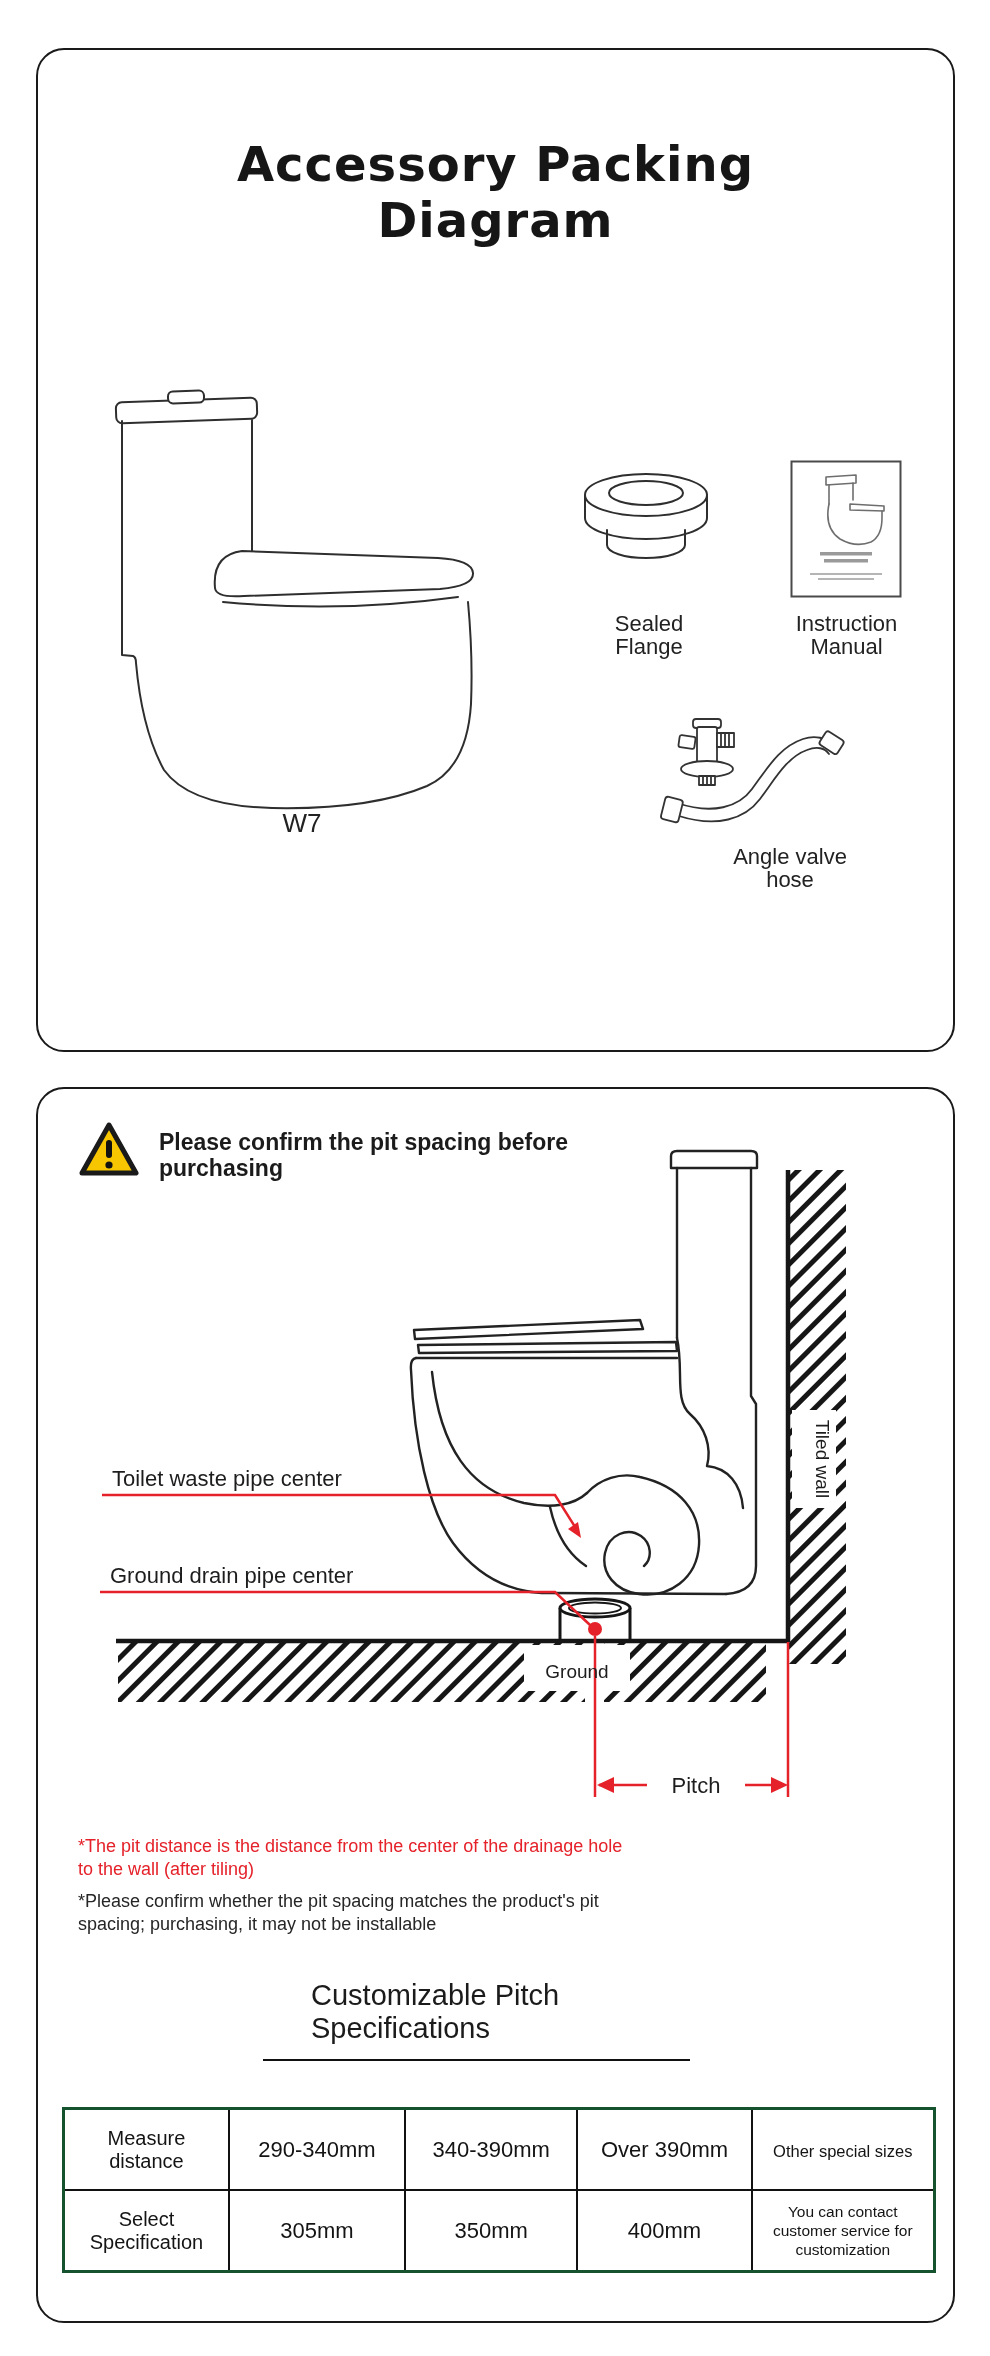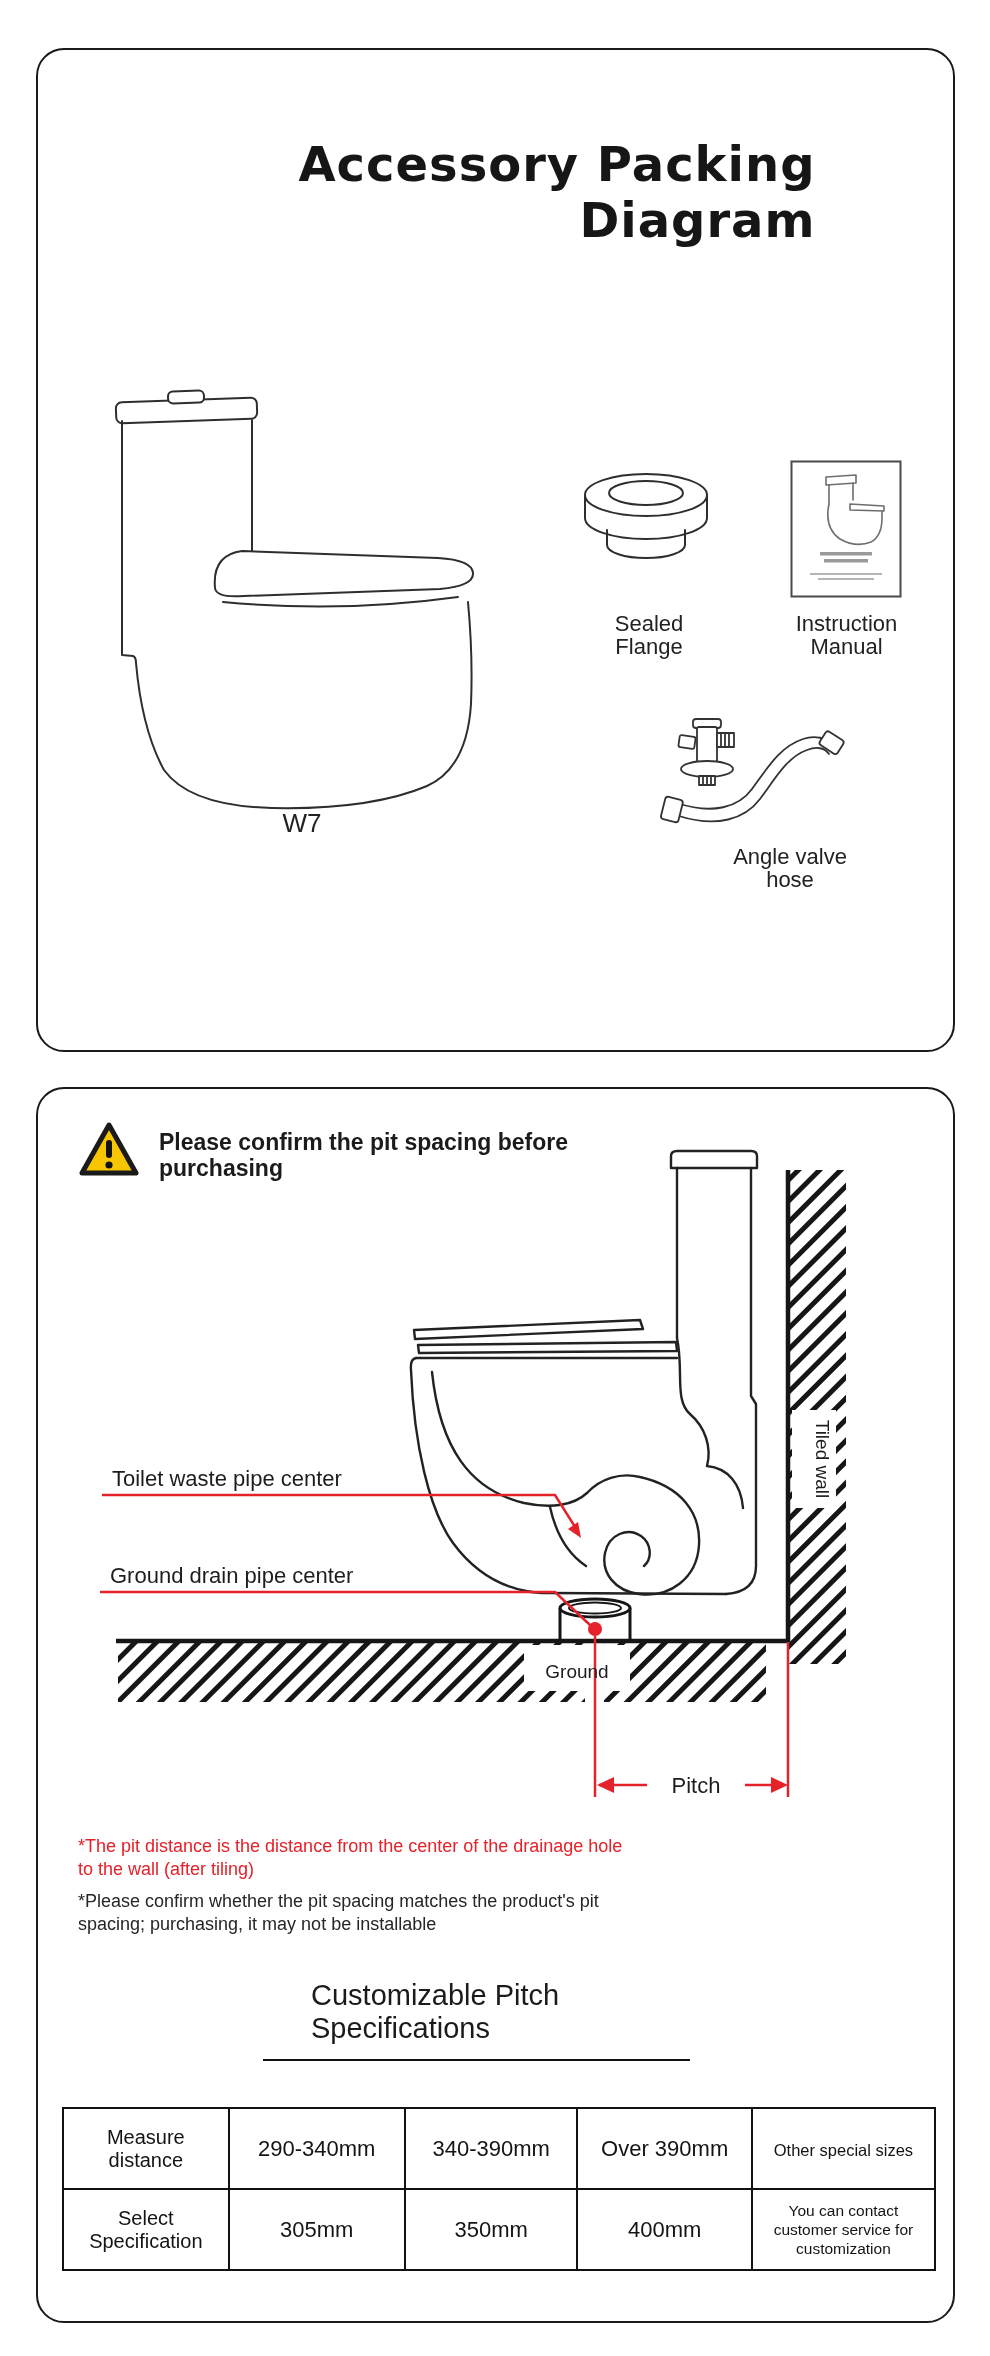--- a/index.html
+++ b/index.html
@@ -3,40 +3,40 @@
 <meta charset="utf-8">
 <style>
   html,body{margin:0;padding:0;background:#fff;}
   body{width:990px;height:2356px;position:relative;font-family:"Liberation Sans",sans-serif;color:#1d1d1d;overflow:hidden;}
   .panel{position:absolute;left:36px;width:915px;border:2px solid #1a1a1a;border-radius:28px;background:#fff;}
   #panel1{top:48px;height:1000px;}
   #panel2{top:1087px;height:1232px;}
   .abs{position:absolute;}
   .page-title{left:0;width:100%;top:86px;text-align:center;font-family:"DejaVu Sans",sans-serif;
     font-size:48px;line-height:56px;font-weight:600;letter-spacing:1px;color:#161616;}
-  .page-title .constrain{display:block;max-width:640px;margin:0 auto;text-align:right;}
+  .page-title .constrain{display:block;max-width:640px;margin:0 auto;}
   .item-label{font-size:22px;line-height:23px;font-weight:500;color:#222;text-align:center;}
   .model-label{font-size:26px;font-weight:500;color:#222;text-align:center;}
   svg{display:block;}
   .ln{stroke:#2e2e2e;stroke-width:2;fill:none;stroke-linecap:round;stroke-linejoin:round;}
   .lnf{stroke:#2e2e2e;stroke-width:2;fill:#fff;stroke-linecap:round;stroke-linejoin:round;}
   .warn-text{font-size:23px;line-height:26px;font-weight:500;color:#1b1b1b;}
   .dia-label{font-family:"Liberation Sans",sans-serif;font-size:22px;font-weight:500;fill:#1d1d1d;}
   .dia-label-sm{font-family:"Liberation Sans",sans-serif;font-size:19px;font-weight:500;fill:#1d1d1d;}
   .note{font-size:18px;line-height:23px;font-weight:500;}
   .note-red{color:#e52129;width:550px;}
   .note-black{color:#262626;width:548px;margin-top:8px;}
   .spec-head{left:0;width:876px;top:890px;text-align:left;}
   .spec-head h2{margin:0;font-size:29px;line-height:33px;font-weight:500;color:#1b1b1b;}
   .spec-head .constrain{display:block;max-width:330px;margin:0 auto;}
   .spec-underline{width:427px;margin:14px auto 0 auto;border-top:2px solid #111;}
   table.spec{border-collapse:collapse;width:874px;table-layout:fixed;background:#fff;}
   table.spec td{border:2px solid #111;height:75px;text-align:center;vertical-align:middle;
     font-size:22px;font-weight:500;color:#141414;padding:2px;}
-  table.spec{border:1px solid #14532d;}
+  table.spec{border:3px solid #14532d;}
   td .wrap-sm{display:block;max-width:120px;margin:0 auto;font-size:20px;line-height:23px;}
   td .tiny{display:block;max-width:170px;margin:0 auto;font-size:15.5px;line-height:19px;font-weight:500;}
   td .small-one{font-size:16.5px;}
 </style>
 </head>
 <body>
 
 <div id="panel1" class="panel">
 
   <div class="abs page-title">

